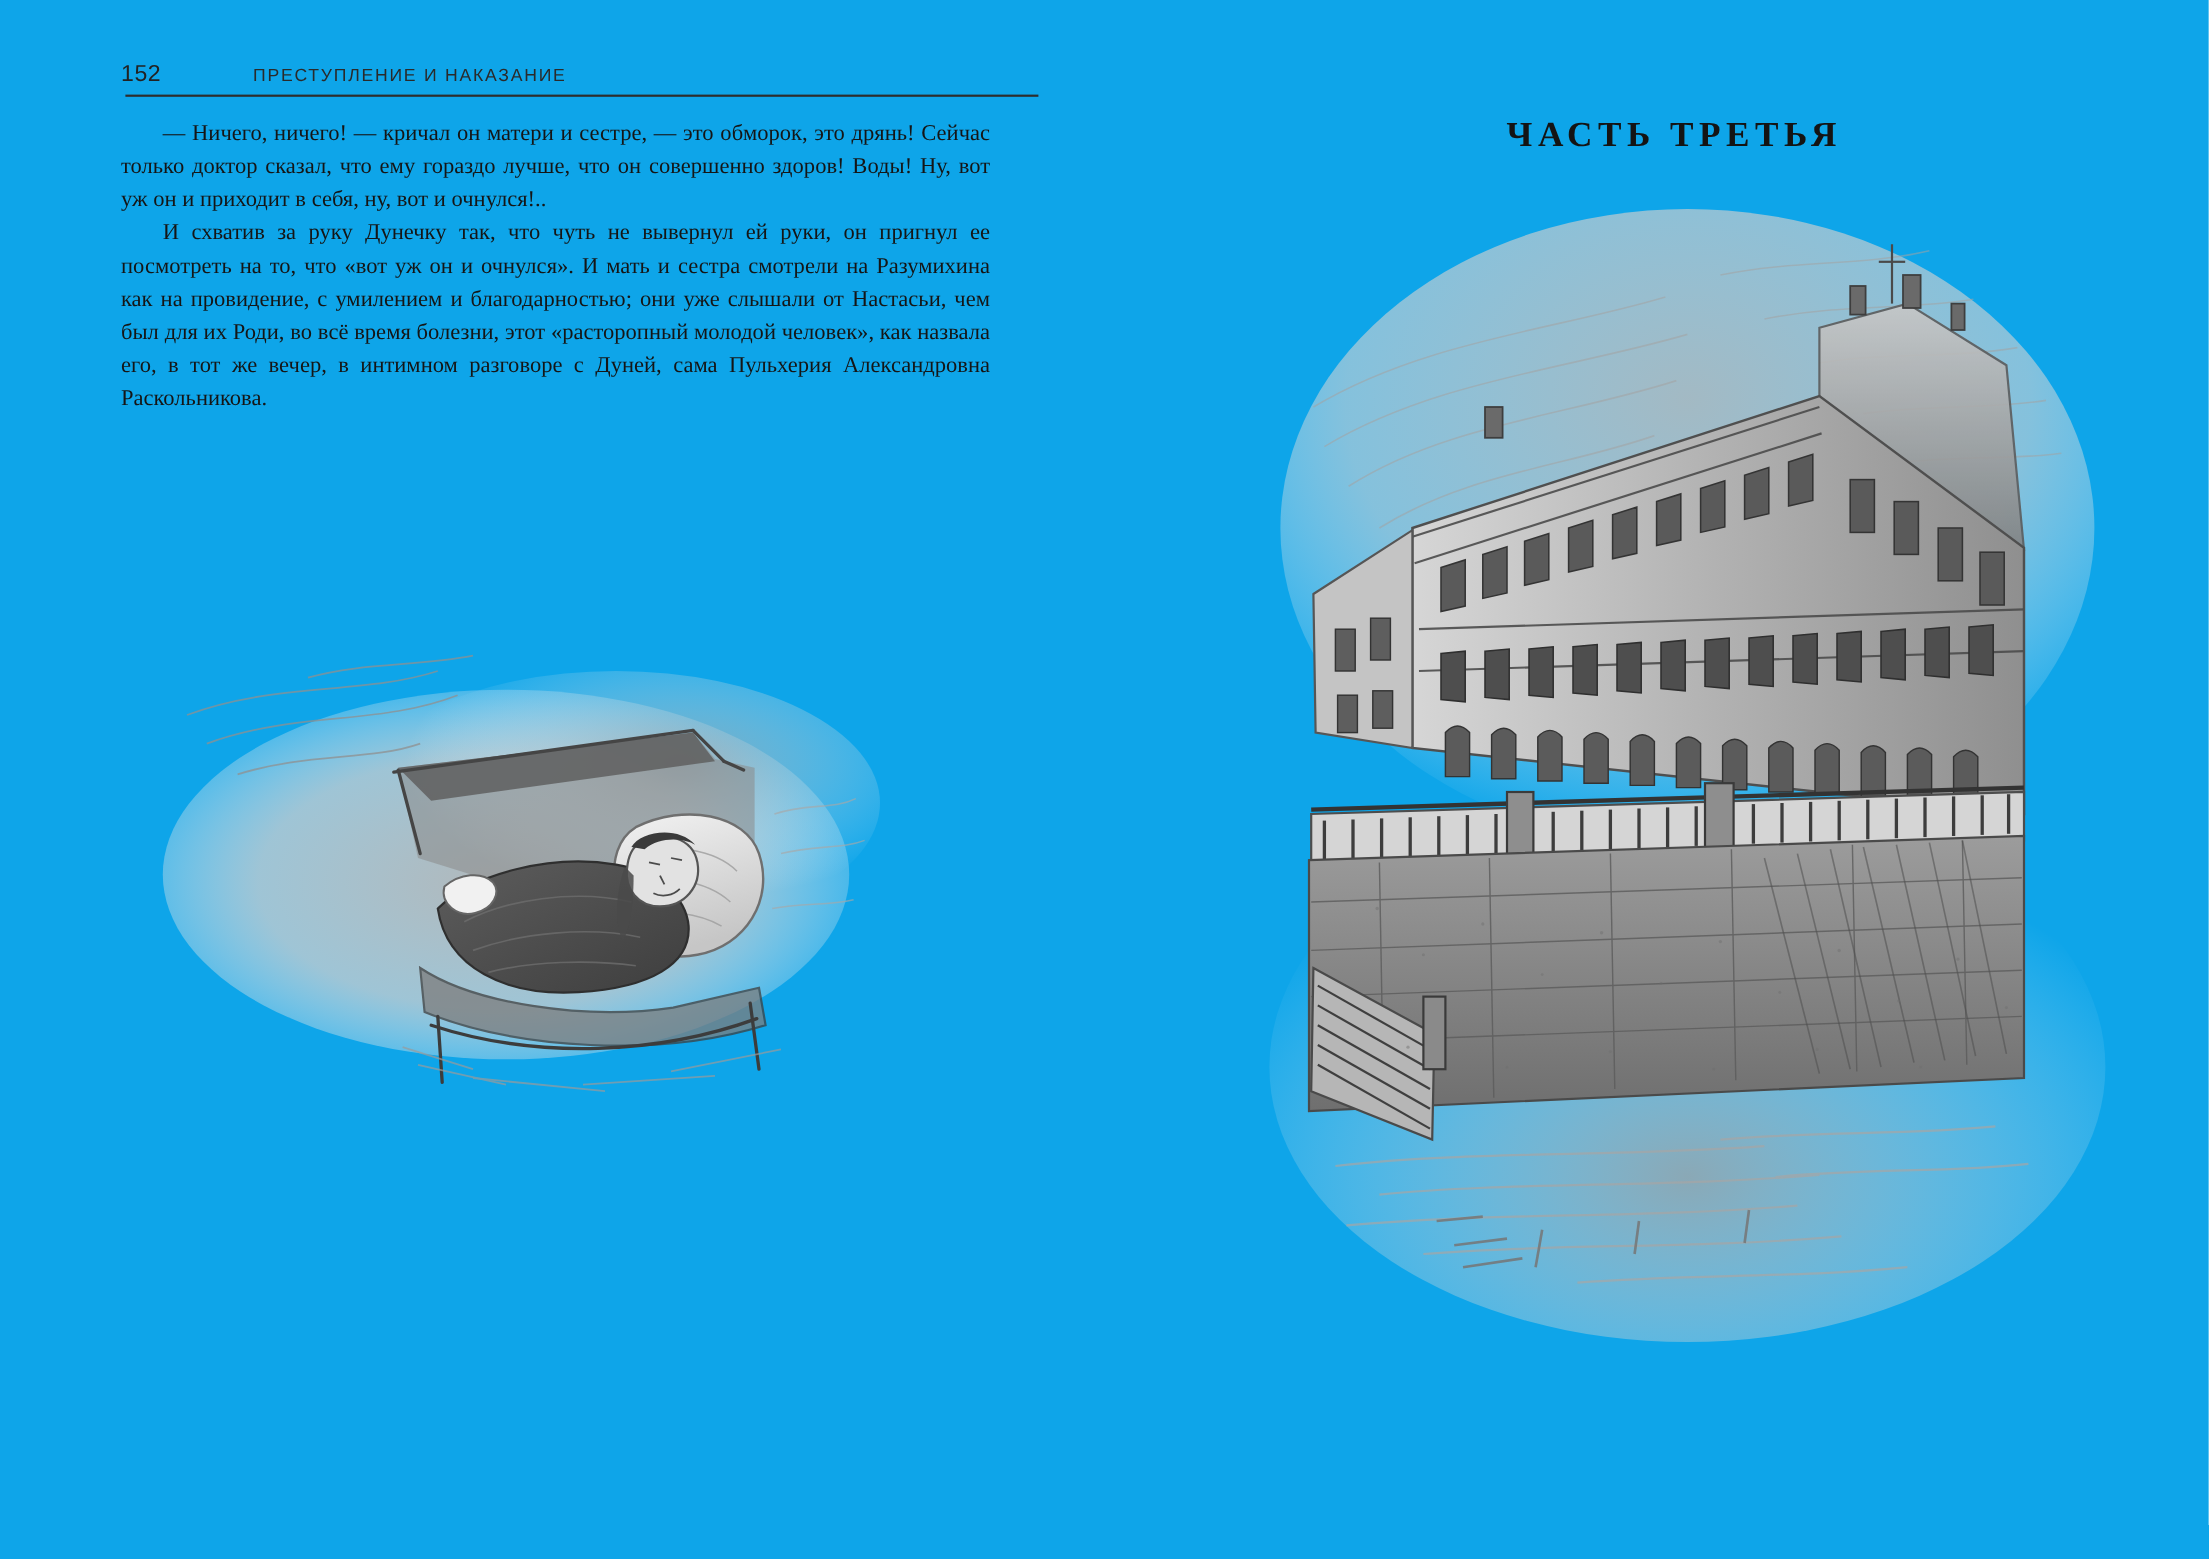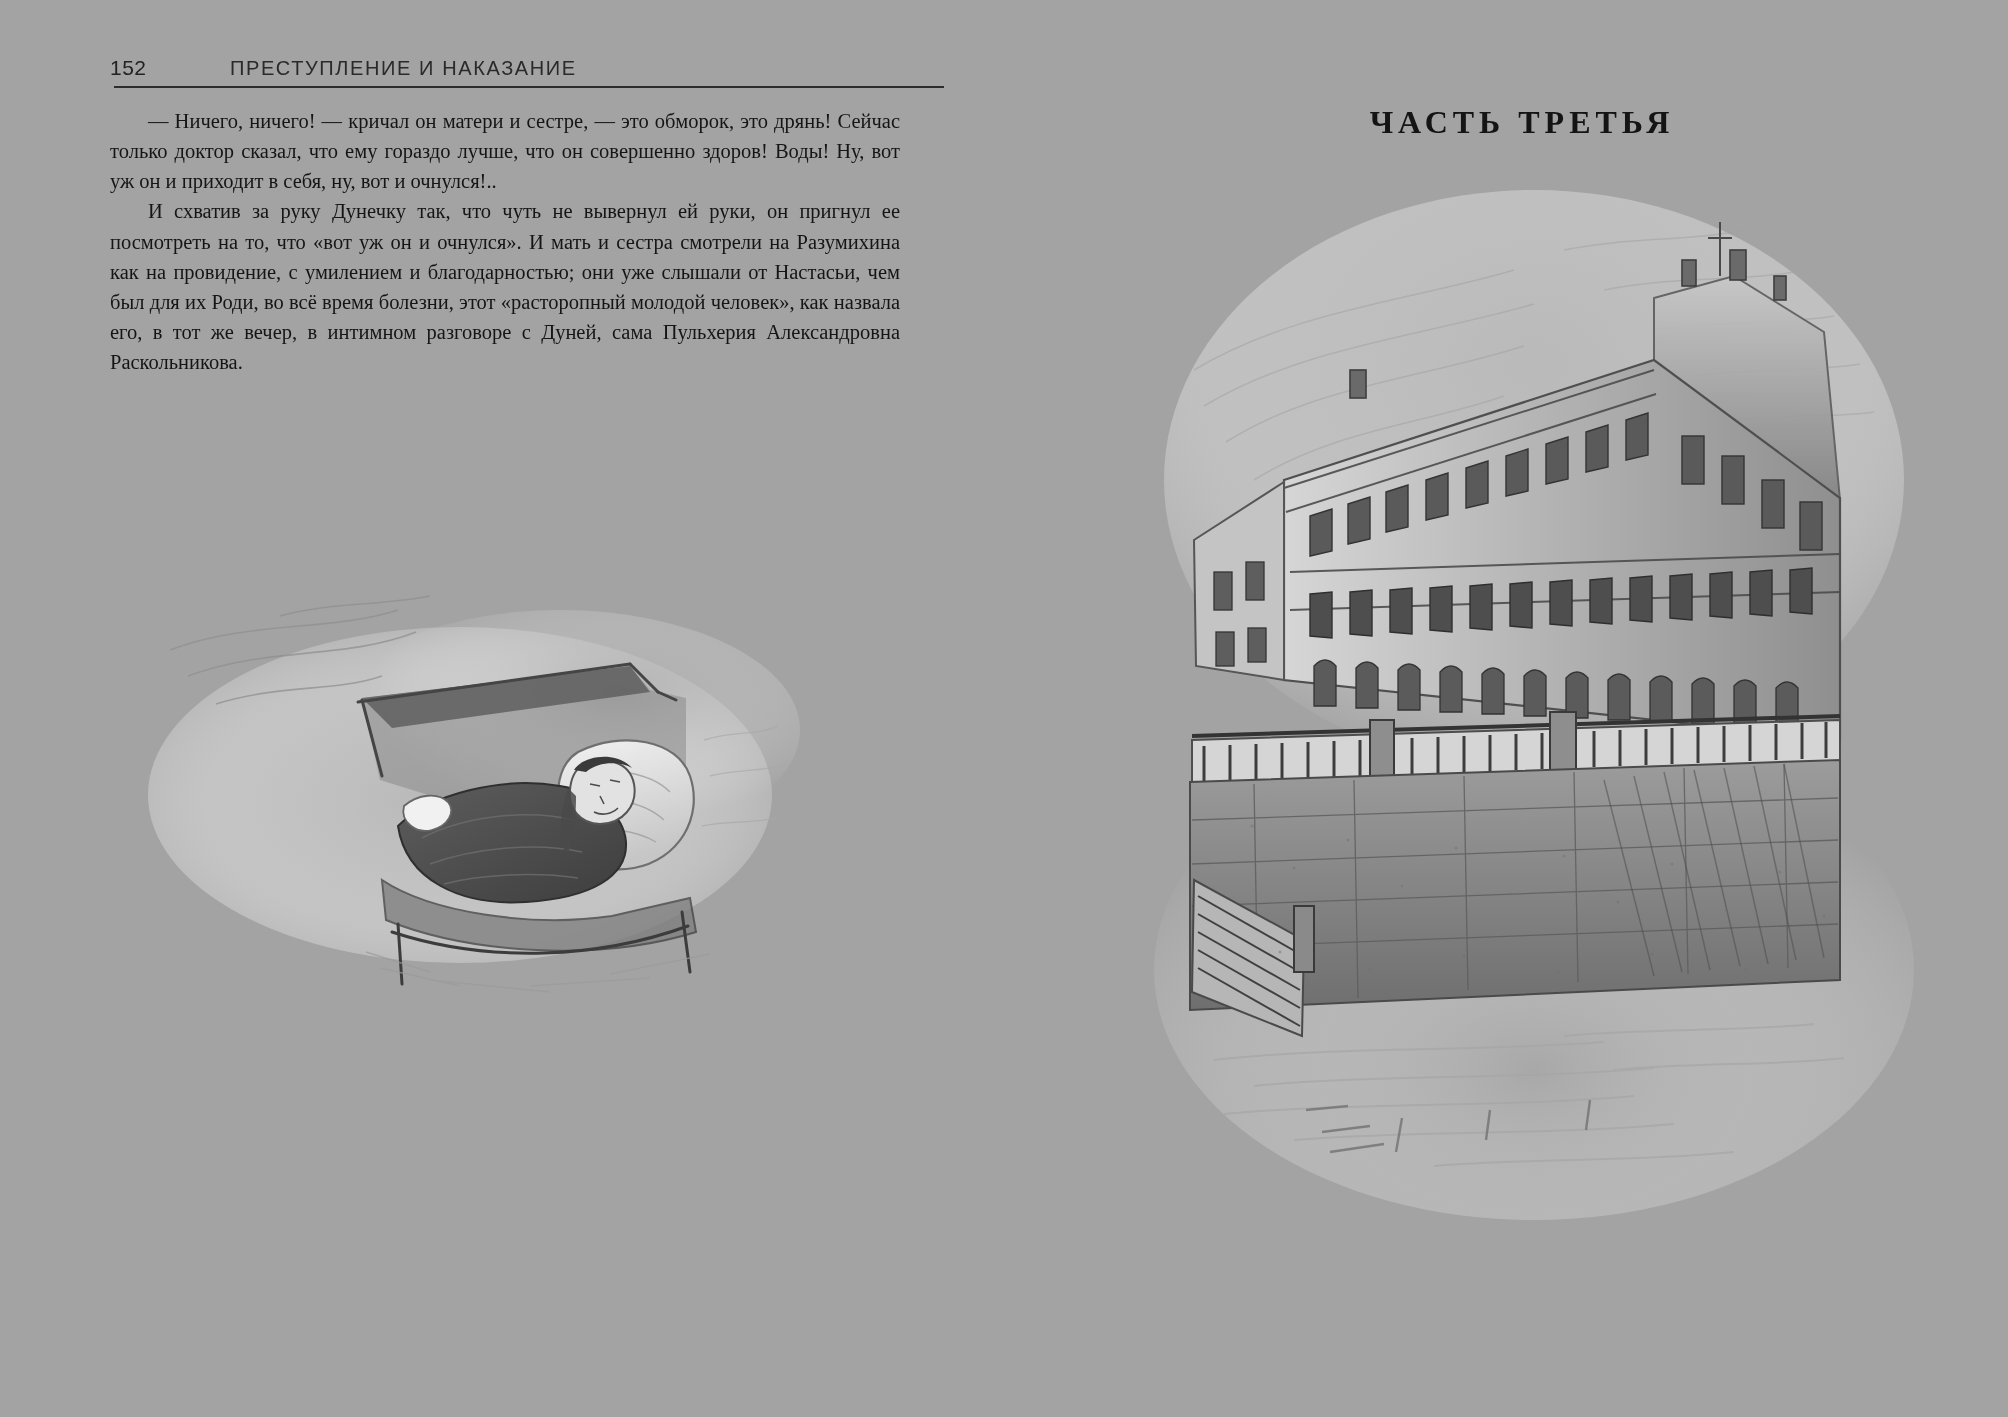--- a/index.html
+++ b/index.html
@@ -12,21 +12,21 @@
     height: 1417px;
     font-family: "Liberation Serif", serif;
     color: #1a1a1a;
     overflow: hidden;
   }
 
   .spread {
     position: relative;
     width: 2008px;
     height: 1417px;
-    background: #a3a3a3;
+    background: #0ea5e9;
     display: flex;
   }
 
   
   .page-left {
     position: relative;
     width: 1004px;
     height: 1417px;
     box-sizing: border-box;
     padding: 56px 60px 60px 110px;
@@ -40,21 +40,21 @@
   }
   .folio {
     font-family: "Liberation Sans", sans-serif;
     font-size: 21px;
     letter-spacing: 0.5px;
     color: #222;
     width: 120px;
   }
   .running-title {
     font-family: "Liberation Sans", sans-serif;
-    font-size: 20px;
+    font-size: 16px;
     letter-spacing: 1.6px;
     color: #2a2a2a;
     white-space: nowrap;
   }
   .head-rule {
     position: absolute;
     left: 4px;
     right: 0;
     top: 30px;
     border-top: 2.2px solid #2d2d2d;

